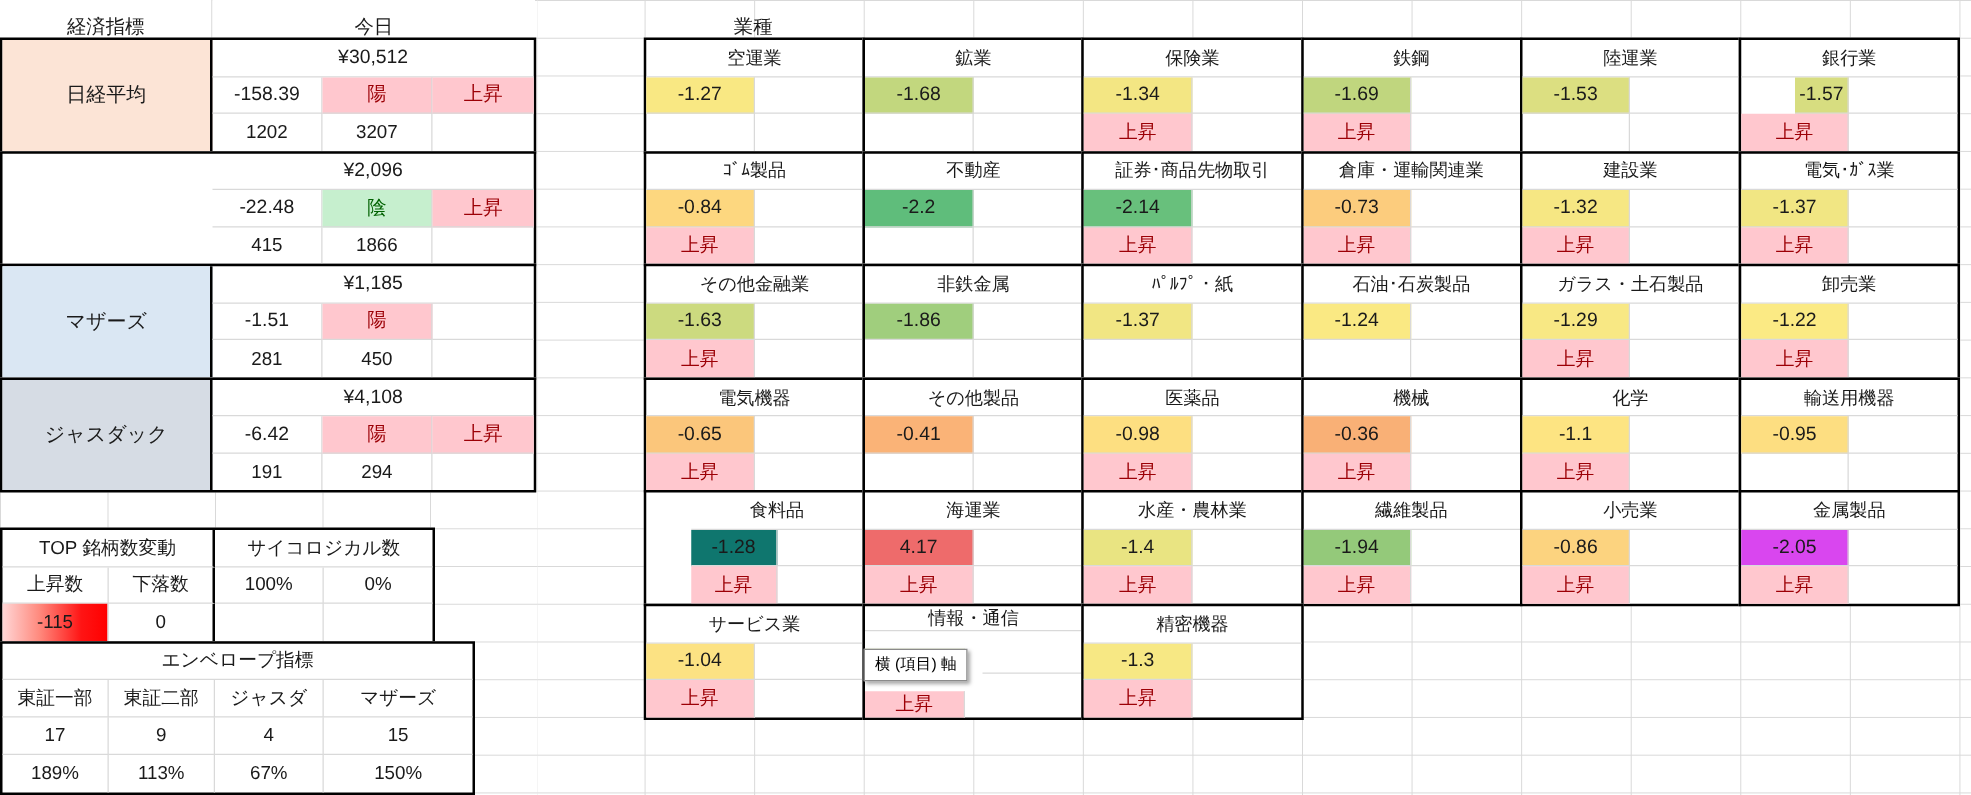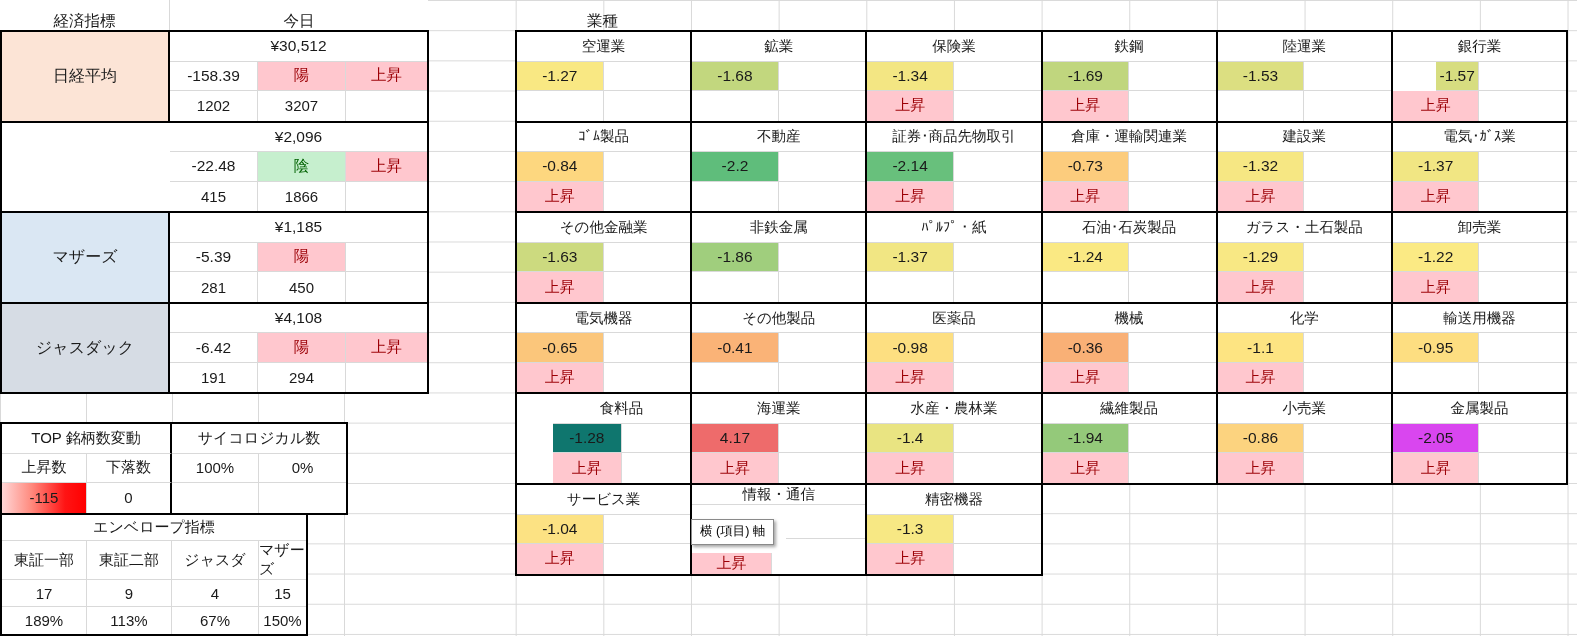--- a/index.html
+++ b/index.html
@@ -46,21 +46,21 @@
           display:grid;grid-template-columns:85px 85px 87px 1fr;grid-template-rows:1fr 1fr 1fr;background:#fff;z-index:2;}
   .tt-t1{grid-column:1/3;border-right:2px solid #000;border-bottom:1px solid #d9d9d9;}
   .tt-t2{grid-column:3/5;border-bottom:1px solid #d9d9d9;}
   .tt-c1{border-right:1px solid #d9d9d9;border-bottom:1px solid #d9d9d9;}
   .tt-c2{border-right:2px solid #000;border-bottom:1px solid #d9d9d9;}
   .tt-c3{border-right:1px solid #d9d9d9;border-bottom:1px solid #d9d9d9;}
   .tt-c4{border-bottom:1px solid #d9d9d9;}
   .tt-d1{border-right:1px solid #d9d9d9;background:linear-gradient(90deg,#ffd6d6 0%,#ff8a7e 35%,#ff1414 75%,#ff0000 100%);}
   .tt-d2{border-right:2px solid #000;}
   .tt-d3{border-right:1px solid #d9d9d9;}
-  .env{position:absolute;left:0;top:512.6px;width:308px;height:123px;border:2px solid #000;box-sizing:border-box;
+  .env{position:absolute;left:0;top:512.6px;width:380px;height:123px;border:2px solid #000;box-sizing:border-box;
        display:grid;grid-template-columns:85px 85px 87px 1fr;grid-template-rows:1fr 1fr 1fr 1fr;background:#fff;z-index:2;}
   .env-title{grid-column:1/5;border-bottom:1px solid #d9d9d9;}
   .ec{border-right:1px solid #d9d9d9;border-bottom:1px solid #d9d9d9;}
   .ecl{border-bottom:1px solid #d9d9d9;}
   .ecb{border-right:1px solid #d9d9d9;}
   
   .axis-tip{position:absolute;left:691px;top:519px;z-index:6;background:#ffffff;border:1px solid #8a8a8a;
             box-shadow:2px 2px 3px rgba(0,0,0,.35);padding:3px 8px 4px 8px;font-size:12.5px;color:#000;white-space:nowrap;}
 </style>
 </head>
@@ -119,21 +119,21 @@
       <div class="cell ichg">-22.48</div>
       <div class="cell icdl good">陰</div>
       <div class="cell isig pink">上昇</div>
       <div class="cell ic1">415</div>
       <div class="cell ic2">1866</div>
       <div class="cell ic3"></div>
     </div>
     <div class="iblk" style="top: 211.2px;">
       <div class="cell ilabel" style="background: rgb(218, 231, 243);">マザーズ</div>
       <div class="cell iprice">¥1,185</div>
-      <div class="cell ichg">-5.39</div>
+      <div class="cell ichg">-1.51</div>
       <div class="cell icdl pink">陽</div>
       <div class="cell isig"></div>
       <div class="cell ic1">281</div>
       <div class="cell ic2">450</div>
       <div class="cell ic3"></div>
     </div>
     <div class="iblk" style="top: 301.8px;">
       <div class="cell ilabel" style="background: rgb(214, 220, 228);">ジャスダック</div>
       <div class="cell iprice">¥4,108</div>
       <div class="cell ichg">-6.42</div>

